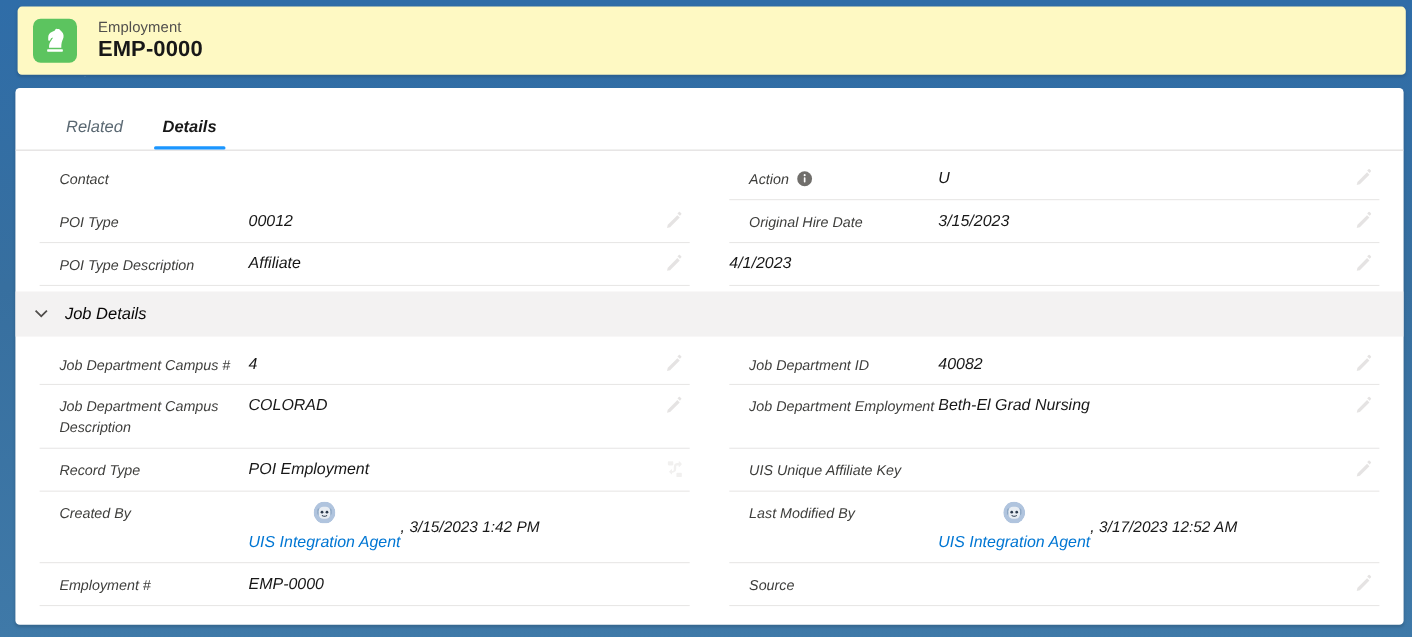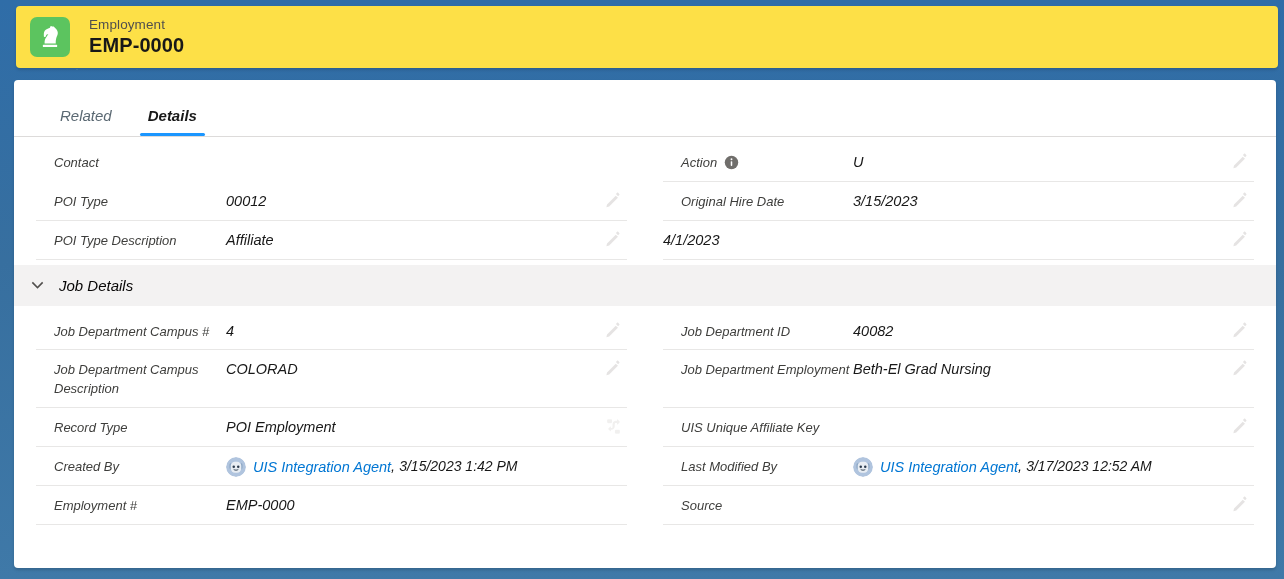--- a/index.html
+++ b/index.html
@@ -29,21 +29,21 @@
 
   .app { position: relative; z-index: 1; width: 1284px; height: 579px; }
 
   
   .record-header {
     position: absolute;
     left: 16px;
     top: 6px;
     width: 1262px;
     height: 62px;
-    background: #fde047;
+    background: #fef9c3;
     border-radius: 4px;
     box-shadow: 0 2px 3px rgba(0,0,0,0.14);
     display: flex;
     align-items: center;
     padding-left: 14px;
   }
 
   .record-icon {
     width: 40px; height: 40px;
     border-radius: 7px;
@@ -183,21 +183,21 @@
     background: #f3f2f2;
     margin: 5px 0 0 0;
     padding-left: 16px;
     font-size: 15px;
     color: #080707;
     cursor: pointer;
   }
   .section-header .chev { width: 15px; height: 15px; display:block; flex:none; }
 
   
-  .user-ref { display: inline-flex; align-items: center; gap: 7px; vertical-align: middle; }
+  .user-ref { display: inline-flex; align-items: center; gap: 7px; vertical-align: middle; flex-direction: column; }
   .avatar {
     width: 20px; height: 20px;
     border-radius: 50%;
     flex: none;
     display: block;
     overflow: hidden;
   }
   .user-link {
     color: #0176d3;
     text-decoration: none;

